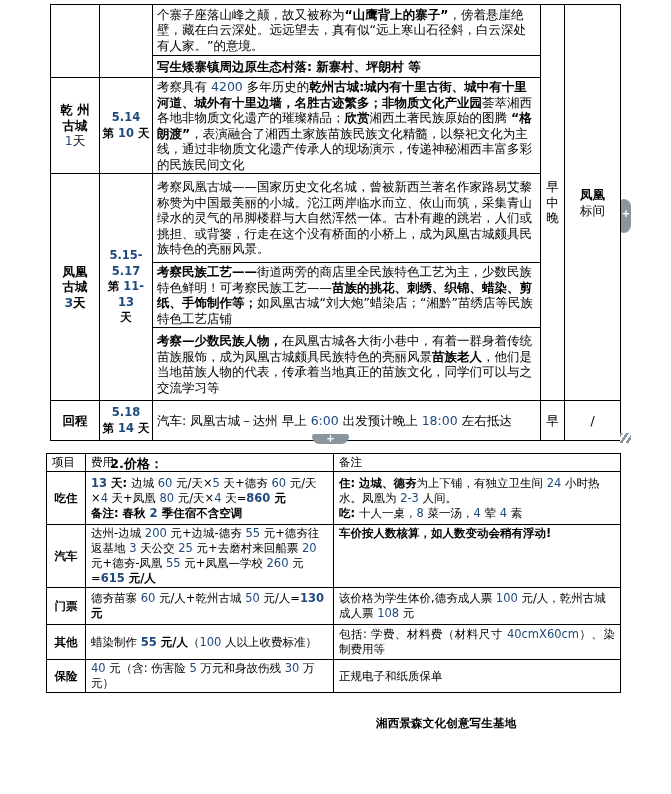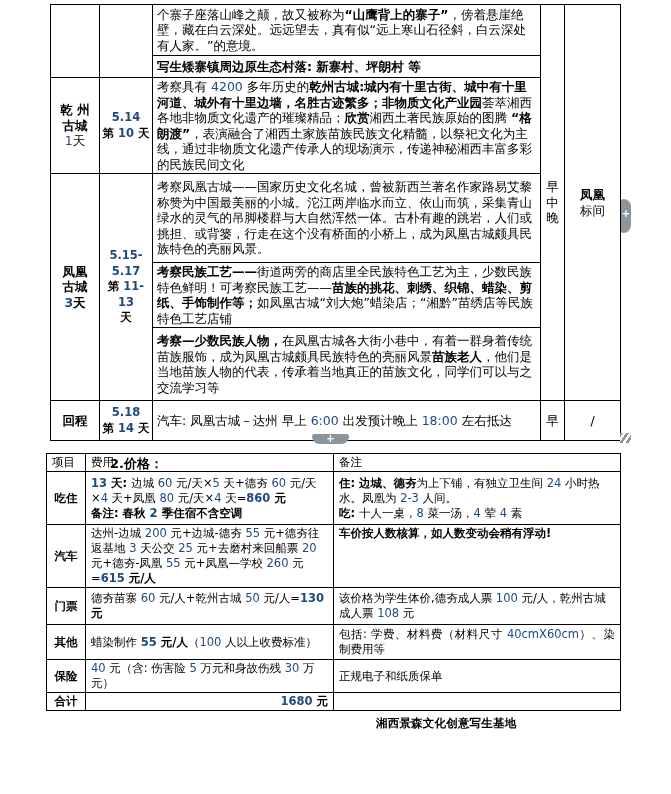--- a/index.html
+++ b/index.html
@@ -220,31 +220,20 @@
       <td class="ic">
             <div><span class="b">保险</span></div>
           </td>
       <td>
             <div><span class="n">40</span><span> 元（含: 伤害险 </span><span class="n">5</span><span> 万元和身故伤残 </span><span class="n">30</span><span> 万元）</span></div>
           </td>
       <td>
             <div><span>正规电子和纸质保单</span></div>
           </td>
     </tr>
-    <tr style="height:18px">
-      <td class="ic">
-            <div><span class="b">合计</span></div>
-          </td>
-      <td class="right">
-            <div><span class="b n">1680</span><span class="b"> 元</span></div>
-          </td>
-      <td>
-            <div></div>
-          </td>
-    </tr>
   </tbody>
     </table>
 
   <div class="footer">
       <div><span class="b">湘西景森文化创意写生基地</span></div>
     </div>
 
 </div>
 
 </body></html>

